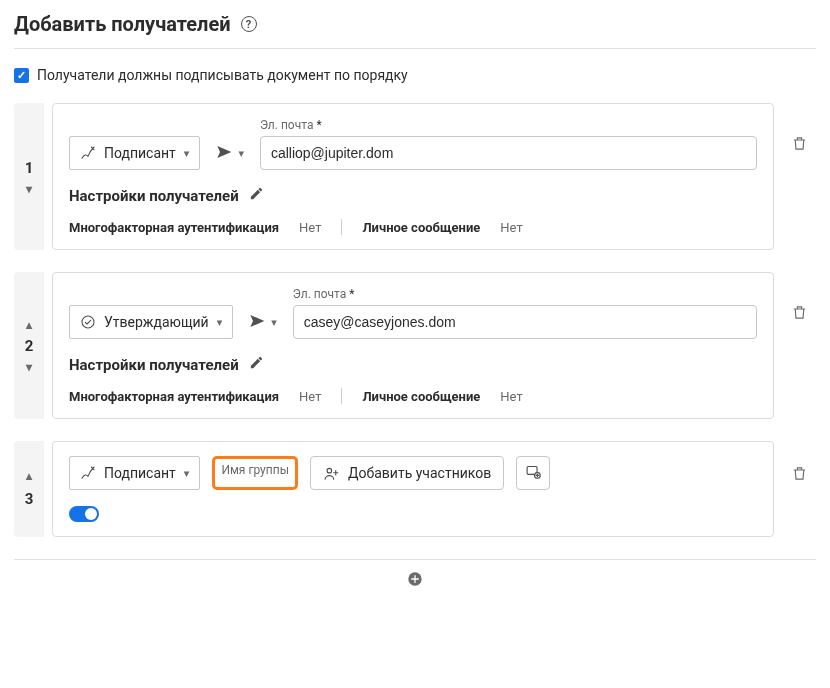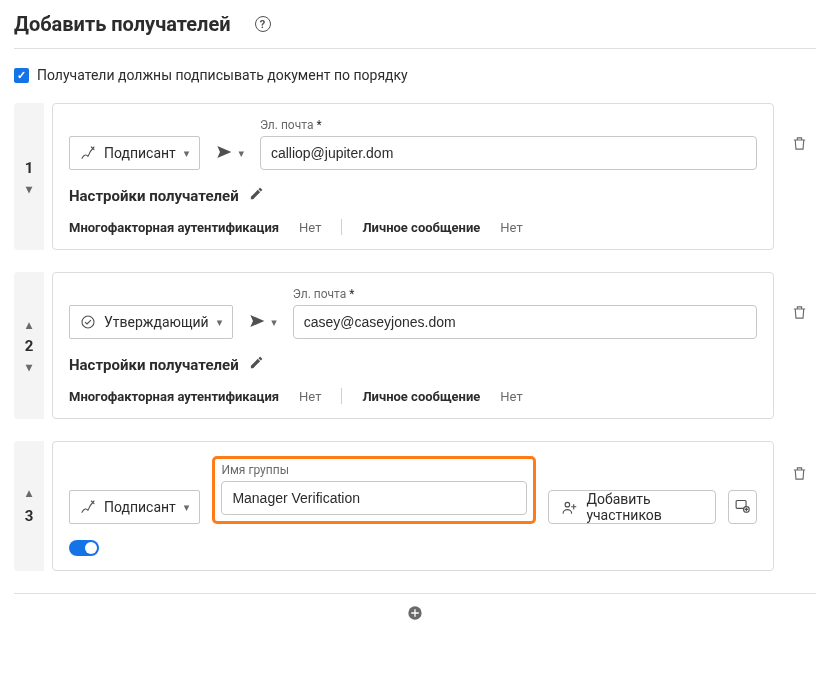--- a/index.html
+++ b/index.html
@@ -7,21 +7,21 @@
     font-family: -apple-system, BlinkMacSystemFont, "Segoe UI", Roboto, Arial, sans-serif;
     font-size: 14px;
     color: #2c2c2c;
     background: #fff;
     padding: 12px 14px;
     width: 830px;
   }
   .header {
     display: flex;
     align-items: center;
-    gap: 24px;
+    gap: 10px;
     padding-bottom: 12px;
     border-bottom: 1px solid #e0e0e0;
   }
   .header h1 {
     font-size: 20px;
     font-weight: 700;
   }
   .help-icon {
     width: 16px; height: 16px;
     border: 1.4px solid #505050;
@@ -357,21 +357,20 @@
           <svg width="16" height="16" viewBox="0 0 24 24" fill="none" stroke="#505050" stroke-width="1.6" stroke-linecap="round" stroke-linejoin="round">
               <path d="M3 20c3-6 7-6 9-3 2-6 6-11 9-14"></path>
               <path d="M17 3l4 4"></path>
             </svg>
         </span>
         <span>Подписант</span>
         <span class="caret">▾</span>
       </div>
       <div class="highlight-box">
         <div class="field-label">Имя группы</div>
-        <input class="text-input" style="width: 306px;" value="Manager Verification">
       </div>
       <div class="add-members-btn">
         <span>
           <svg width="17" height="17" viewBox="0 0 24 24" fill="none" stroke="#505050" stroke-width="1.6" stroke-linecap="round">
               <circle cx="9" cy="8" r="3.2"></circle>
               <path d="M3 20c0-3 3-5 6-5s6 2 6 5"></path>
               <path d="M18 8v6M15 11h6"></path>
             </svg>
         </span>
         <span>Добавить участников</span>

